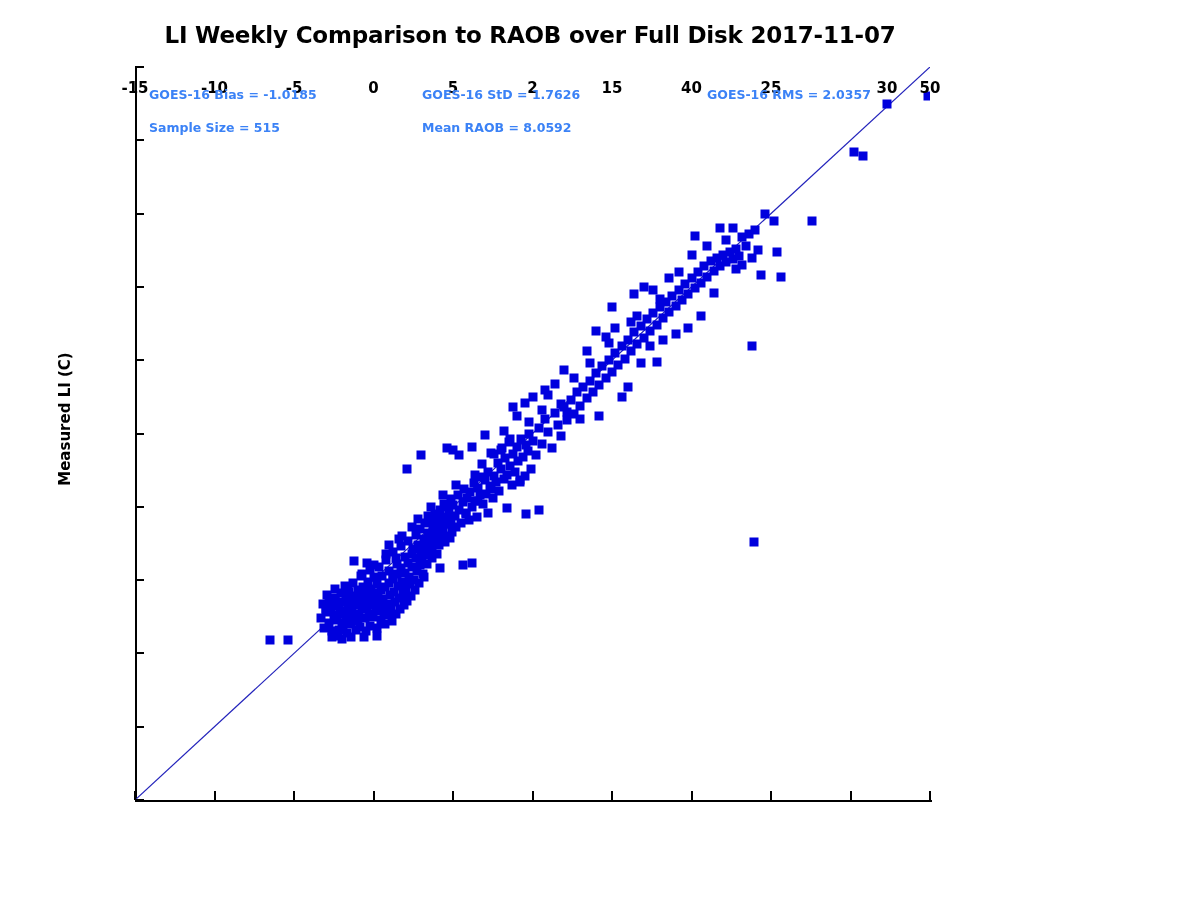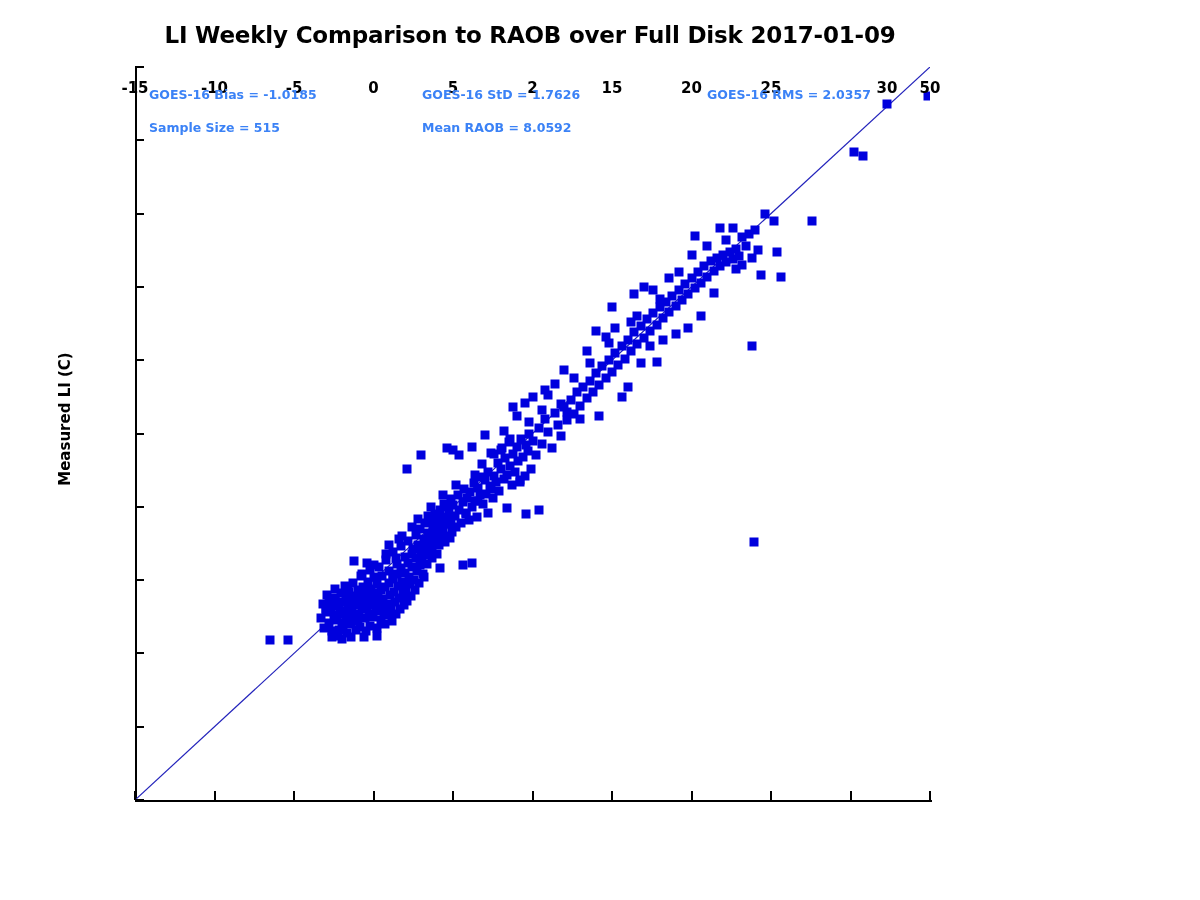--- a/index.html
+++ b/index.html
@@ -163,21 +163,21 @@
     color: #000000;
     margin-left: 29px;
     letter-spacing: 0.3px;
   }
 </style>
 </head>
 <body>
 
 <div id="figure">
 
-  <div class="plot-title">LI Weekly Comparison to RAOB over Full Disk 2017-01-09</div>
+  <div class="plot-title">LI Weekly Comparison to RAOB over Full Disk 2017-11-07</div>
 
   <div class="ylabel">
     <span>Measured LI (C)</span>
   </div>
 
   <div class="axes"></div>
 
   <div class="canvas-layer">
     <svg class="refline" viewBox="0 0 795 733" preserveAspectRatio="none">
       <line id="ref-line" x1="0" y1="733" x2="795" y2="0" stroke="#2222bb" stroke-width="1.2"></line>
@@ -605,21 +605,21 @@
         <div class="xtick-label" style="left: 159px;">-5</div>
         <div class="xtick-mark" style="left: 237.5px;"></div>
         <div class="xtick-label" style="left: 238.5px;">0</div>
         <div class="xtick-mark" style="left: 317px;"></div>
         <div class="xtick-label" style="left: 318px;">5</div>
         <div class="xtick-mark" style="left: 396.5px;"></div>
         <div class="xtick-label" style="left: 397.5px;">2</div>
         <div class="xtick-mark" style="left: 476px;"></div>
         <div class="xtick-label" style="left: 477px;">15</div>
         <div class="xtick-mark" style="left: 555.5px;"></div>
-        <div class="xtick-label" style="left: 556.5px;">20</div>
+        <div class="xtick-label" style="left: 556.5px;">40</div>
         <div class="xtick-mark" style="left: 635px;"></div>
         <div class="xtick-label" style="left: 636px;">25</div>
         <div class="xtick-mark" style="left: 714.5px;"></div>
         <div class="xtick-label" style="left: 752px;">30</div>
         <div class="xtick-mark" style="left: 794px;"></div>
         <div class="xtick-label" style="left: 795px;">50</div>
       </div>
   </div>
 
   <div class="stats-layer">

